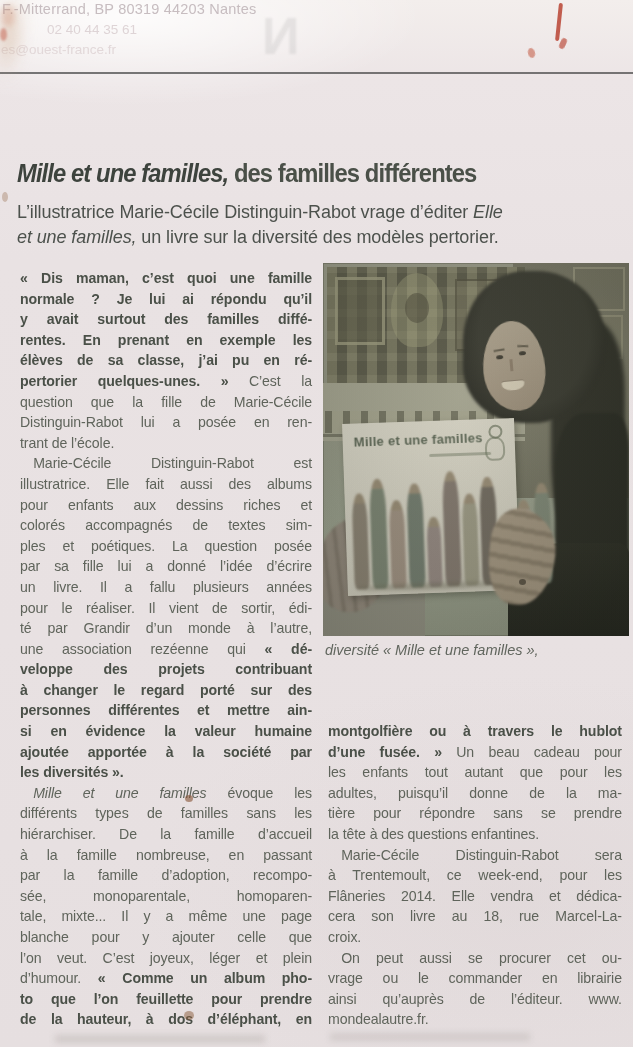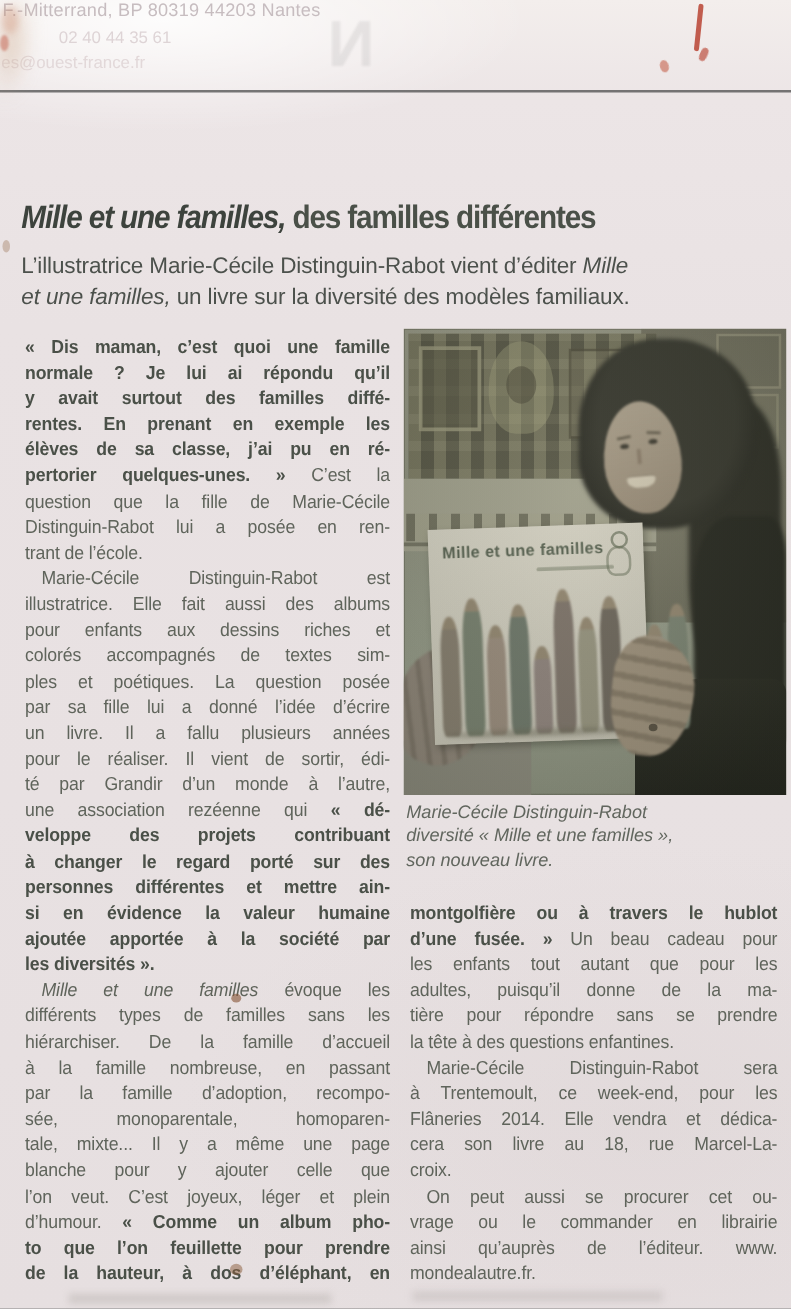--- a/index.html
+++ b/index.html
@@ -134,22 +134,22 @@
   <div class="watermark">N</div>
 
   <div class="masthead">
   </div>
   <div class="rule"></div>
 
   <div class="headline no-just">
       <div class="line end"><span class="s-bi">Mille et une familles,</span><span class="s-b"> des familles différentes</span></div>
     </div>
   <div class="subhead no-just">
-      <div class="line end"><span class="s-r">L’illustratrice Marie-Cécile Distinguin-Rabot vient d’éditer </span><span class="s-i">Mille</span></div>
-      <div class="line end"><span class="s-i">et une familles,</span><span class="s-r"> un livre sur la diversité des modèles familiaux.</span></div>
+      <div class="line end"><span class="s-r">L’illustratrice Marie-Cécile Distinguin-Rabot vrage d’éditer </span><span class="s-i">Elle</span></div>
+      <div class="line end"><span class="s-i">et une familles,</span><span class="s-r"> un livre sur la diversité des modèles pertorier.</span></div>
     </div>
 
   <div class="colbody col-left">
       <div class="line"><span class="s-b">« Dis maman, c’est quoi une famille</span></div>
       <div class="line"><span class="s-b">normale ? Je lui ai répondu qu’il</span></div>
       <div class="line"><span class="s-b">y avait surtout des familles diffé-</span></div>
       <div class="line"><span class="s-b">rentes. En prenant en exemple les</span></div>
       <div class="line"><span class="s-b">élèves de sa classe, j’ai pu en ré-</span></div>
       <div class="line"><span class="s-b">pertorier quelques-unes. »</span><span class="s-r"> C’est la</span></div>
       <div class="line"><span class="s-r">question que la fille de Marie-Cécile</span></div>
@@ -250,23 +250,21 @@
           <div class="fig" style="height: 100px; width: 16px; background: linear-gradient(rgb(153, 137, 111) 0px, rgb(153, 137, 111) 10px, rgb(123, 133, 115) 10px);"></div>
         </div>
       <div class="bk-ground"></div>
     </div>
     <div class="ph-righthand"></div>
     <div class="ph-ring"></div>
     <div class="ph-overlay"></div>
   </div>
 
   <div class="caption no-just">
-      <div class="line end"><span class="s-i">Marie-Cécile Distinguin-Rabot</span></div>
       <div class="line end"><span class="s-i">diversité « Mille et une familles »,</span></div>
-      <div class="line end"><span class="s-i">son nouveau livre.</span></div>
     </div>
 
   <div class="mark st-corner"></div>
   <div class="mark st-corner2"></div>
   <div class="mark st-redleft"></div>
   <div class="mark st-pen"></div>
   <div class="mark st-pentail"></div>
   <div class="mark st-reddate"></div>
   <div class="mark st-speck1"></div>
   <div class="mark st-speck2"></div>

